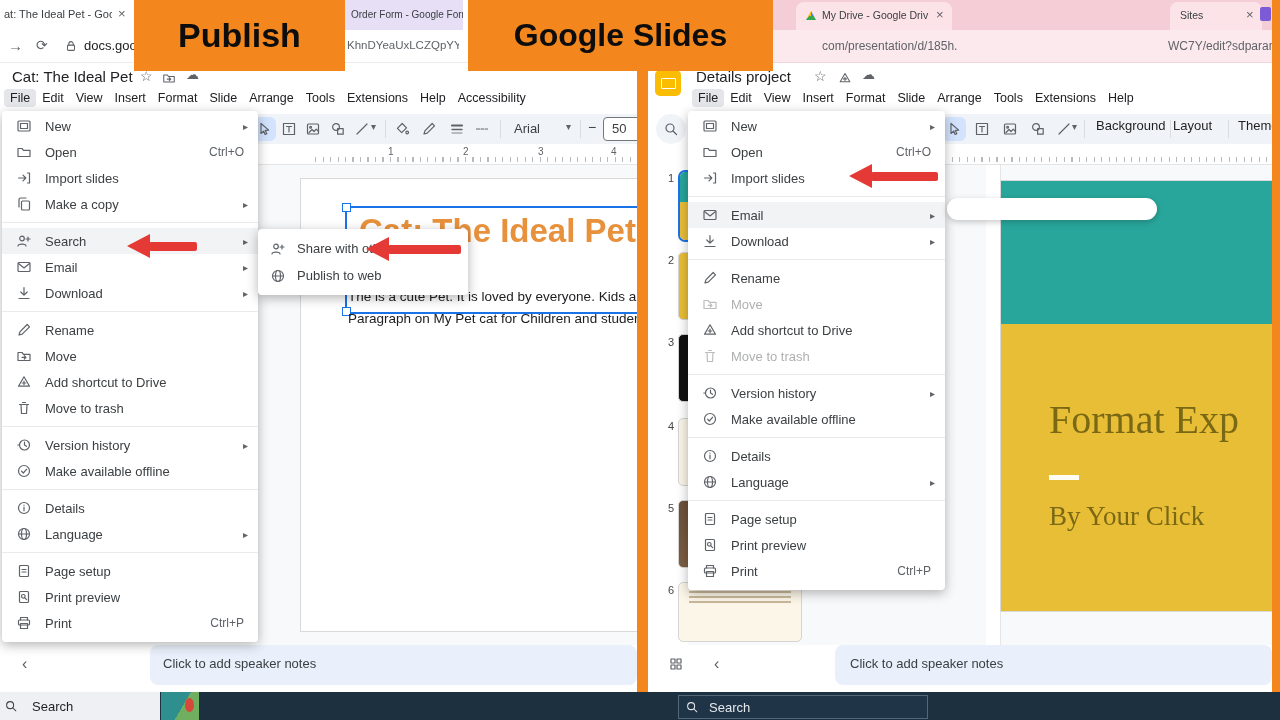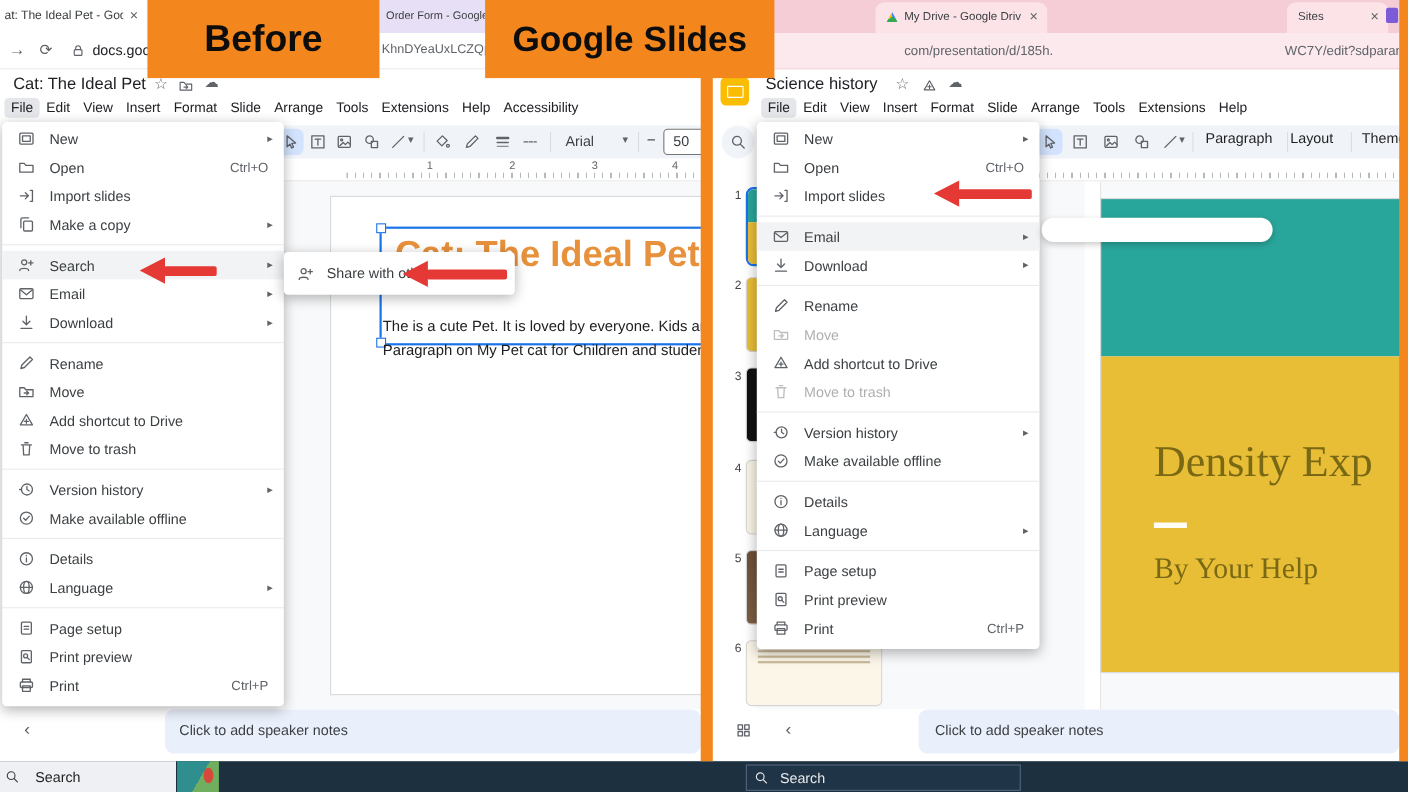--- a/index.html
+++ b/index.html
@@ -476,20 +476,28 @@
 
   <div class="menu" style="left:258px;top:229px;width:210px;padding:6px 0;z-index:31;">
     <div class="mi" style="height:27px;">
         <span class="ic" style="margin:0 11px 0 12px;">
           <svg class="si">
             <use href="#i-person-add"></use>
           </svg>
         </span>
         <span class="lb">Share with others</span>
       </div>
+    <div class="mi" style="height:27px;">
+        <span class="ic" style="margin:0 11px 0 12px;">
+          <svg class="si">
+            <use href="#i-globe"></use>
+          </svg>
+        </span>
+        <span class="lb">Publish to web</span>
+      </div>
   </div>
 
   <div class="a" style="left:648px;top:0;width:624px;height:692px;background:#fff;">
 
     <div class="a" style="left:0;top:0;width:624px;height:30px;background:#F5CDD6;"></div>
     <div class="a" style="left:148px;top:2px;width:156px;height:28px;background:#FBE3E8;border-radius:8px 8px 0 0;"></div>
     <div class="a" style="left:158px;top:11px;width:10px;height:9px;clip-path:polygon(50% 0,100% 100%,0 100%);background:conic-gradient(#4285F4 0 33%,#34A853 33% 66%,#FBBC04 66%);"></div>
     <div class="a tx" style="left:174px;top:9px;width:108px;overflow:hidden;font-size:10.5px;color:#3c4043;">My Drive - Google Driv</div>
     <div class="a" style="left:288px;top:7px;font-size:13px;color:#5f6368;">×</div>
     <div class="a" style="left:522px;top:2px;width:92px;height:28px;background:#FBE3E8;border-radius:8px 8px 0 0;"></div>
@@ -497,21 +505,21 @@
     <div class="a" style="left:598px;top:7px;font-size:13px;color:#5f6368;">×</div>
     <div class="a" style="left:612px;top:7px;width:11px;height:14px;background:#7B5CD6;border-radius:2px;"></div>
 
     <div class="a" style="left:0;top:30px;width:624px;height:32px;background:#FBE9ED;border-bottom:1px solid #f2d6dc;"></div>
     <div class="a tx" style="left:174px;top:39px;font-size:12px;color:#5f6368;">com/presentation/d/185h.</div>
     <div class="a tx" style="left:520px;top:39px;width:104px;overflow:hidden;font-size:12px;color:#5f6368;">WC7Y/edit?sdparams=e</div>
 
     <div class="a" style="left:7px;top:70px;width:26px;height:26px;background:#FBBC04;border-radius:5px;">
       <span class="a" style="left:6px;top:8px;width:13px;height:9px;border:1.6px solid #fff;border-radius:1px;"></span>
     </div>
-    <div class="a tx" style="left:48px;top:68px;font-size:15px;color:#202124;">Science history</div>
+    <div class="a tx" style="left:48px;top:68px;font-size:15px;color:#202124;">Details project</div>
     <div class="a" style="left:166px;top:68px;font-size:14px;color:#5f6368;">☆</div>
     <div class="a" style="left:190px;top:71px;">
         <svg class="si sm">
           <use href="#i-drive-add"></use>
         </svg>
       </div>
     <div class="a" style="left:214px;top:67px;font-size:13px;color:#5f6368;">☁</div>
 
     <div class="a mbar" style="left:44px;top:89px;">
       <span class="on">File</span>
@@ -552,40 +560,40 @@
           <use href="#i-shape"></use>
         </svg>
       </div>
     <div class="a tbi" style="left:404px;top:117px;">
         <svg class="si">
           <use href="#i-line"></use>
         </svg>
       </div>
     <div class="a" style="left:424px;top:121px;font-size:10px;color:#5f6368;">▾</div>
     <div class="a" style="left:436px;top:120px;width:1px;height:18px;background:#dadce0;"></div>
-    <div class="a tbtn tx" style="left:448px;">Paragraph</div>
+    <div class="a tbtn tx" style="left:448px;">Background</div>
     <div class="a" style="left:522px;top:120px;width:1px;height:18px;background:#dadce0;"></div>
     <div class="a tbtn tx" style="left:525px;">Layout</div>
     <div class="a" style="left:580px;top:120px;width:1px;height:18px;background:#dadce0;"></div>
     <div class="a tbtn tx" style="left:590px;">Theme</div>
 
     <div class="ruler" style="left:286px;top:146px;width:338px;">
       <div class="ticks" style="left:10px;right:0;"></div>
 
     </div>
 
     <div class="a" style="left:40px;top:165px;width:584px;height:480px;background:#F8F9FA;"></div>
     <div class="a" style="left:338px;top:165px;width:14px;height:480px;background:#fff;border-right:1px solid #e6e6e6;"></div>
 
     <div class="a" style="left:352px;top:180px;width:272px;height:430px;overflow:hidden;border:1px solid #d9d9d9;">
       <div class="a" style="left:0;top:0;width:272px;height:143px;background:#29A69B;"></div>
       <div class="a" style="left:0;top:143px;width:272px;height:287px;background:#E9BE37;"></div>
-      <div class="a tx" style="left:48px;top:215px;font-family:'Liberation Serif',serif;font-size:40px;color:#7A6914;">Density Exp</div>
+      <div class="a tx" style="left:48px;top:215px;font-family:'Liberation Serif',serif;font-size:40px;color:#7A6914;">Format Exp</div>
       <div class="a" style="left:48px;top:294px;width:30px;height:5px;background:#FFFDF4;"></div>
-      <div class="a tx" style="left:48px;top:320px;font-family:'Liberation Serif',serif;font-size:27px;color:#7A6914;">By Your Help</div>
+      <div class="a tx" style="left:48px;top:320px;font-family:'Liberation Serif',serif;font-size:27px;color:#7A6914;">By Your Click</div>
     </div>
 
     <div class="a" style="left:0;top:645px;width:624px;height:47px;background:#fff;"></div>
     <div class="a" style="left:20px;top:656px;">
         <svg class="si">
           <use href="#i-grid"></use>
         </svg>
       </div>
     <div class="a" style="left:66px;top:655px;font-size:16px;color:#5f6368;">‹</div>
     <div class="a" style="left:187px;top:645px;width:437px;height:40px;background:#EAF0FB;border-radius:8px;">
@@ -760,23 +768,23 @@
   <div class="ashaft" style="left:149px;top:241.5px;width:48px;"></div>
   <div class="ahead" style="left:366px;top:237px;"></div>
   <div class="ashaft" style="left:388px;top:244.5px;width:73px;"></div>
   <div class="ahead" style="left:849px;top:164px;"></div>
   <div class="ashaft" style="left:871px;top:171.5px;width:67px;"></div>
 
   <div class="a" style="left:637px;top:0;width:11px;height:692px;background:#F3871E;z-index:45;"></div>
   <div class="a" style="left:1272px;top:0;width:8px;height:692px;background:#F3871E;z-index:45;"></div>
 
   <div class="banner" style="left:134px;width:211px;font-size:34px;">
-      <span>Before</span>
-    </div>
-  <div class="banner" style="left:441px;width:263px;font-size:32px;">
+      <span>Publish</span>
+    </div>
+  <div class="banner" style="left:468px;width:305px;font-size:32px;">
       <span>Google Slides</span>
     </div>
 
   <div class="a" style="left:0;top:692px;width:1280px;height:28px;background:#1D3040;z-index:20;">
 
     <div class="a" style="left:0;top:0;width:160px;height:28px;background:#EEF0F3;display:flex;align-items:center;">
       <span style="margin-left:4px;">
           <svg class="si sm" style="stroke:#444;">
             <use href="#i-search"></use>
           </svg>

